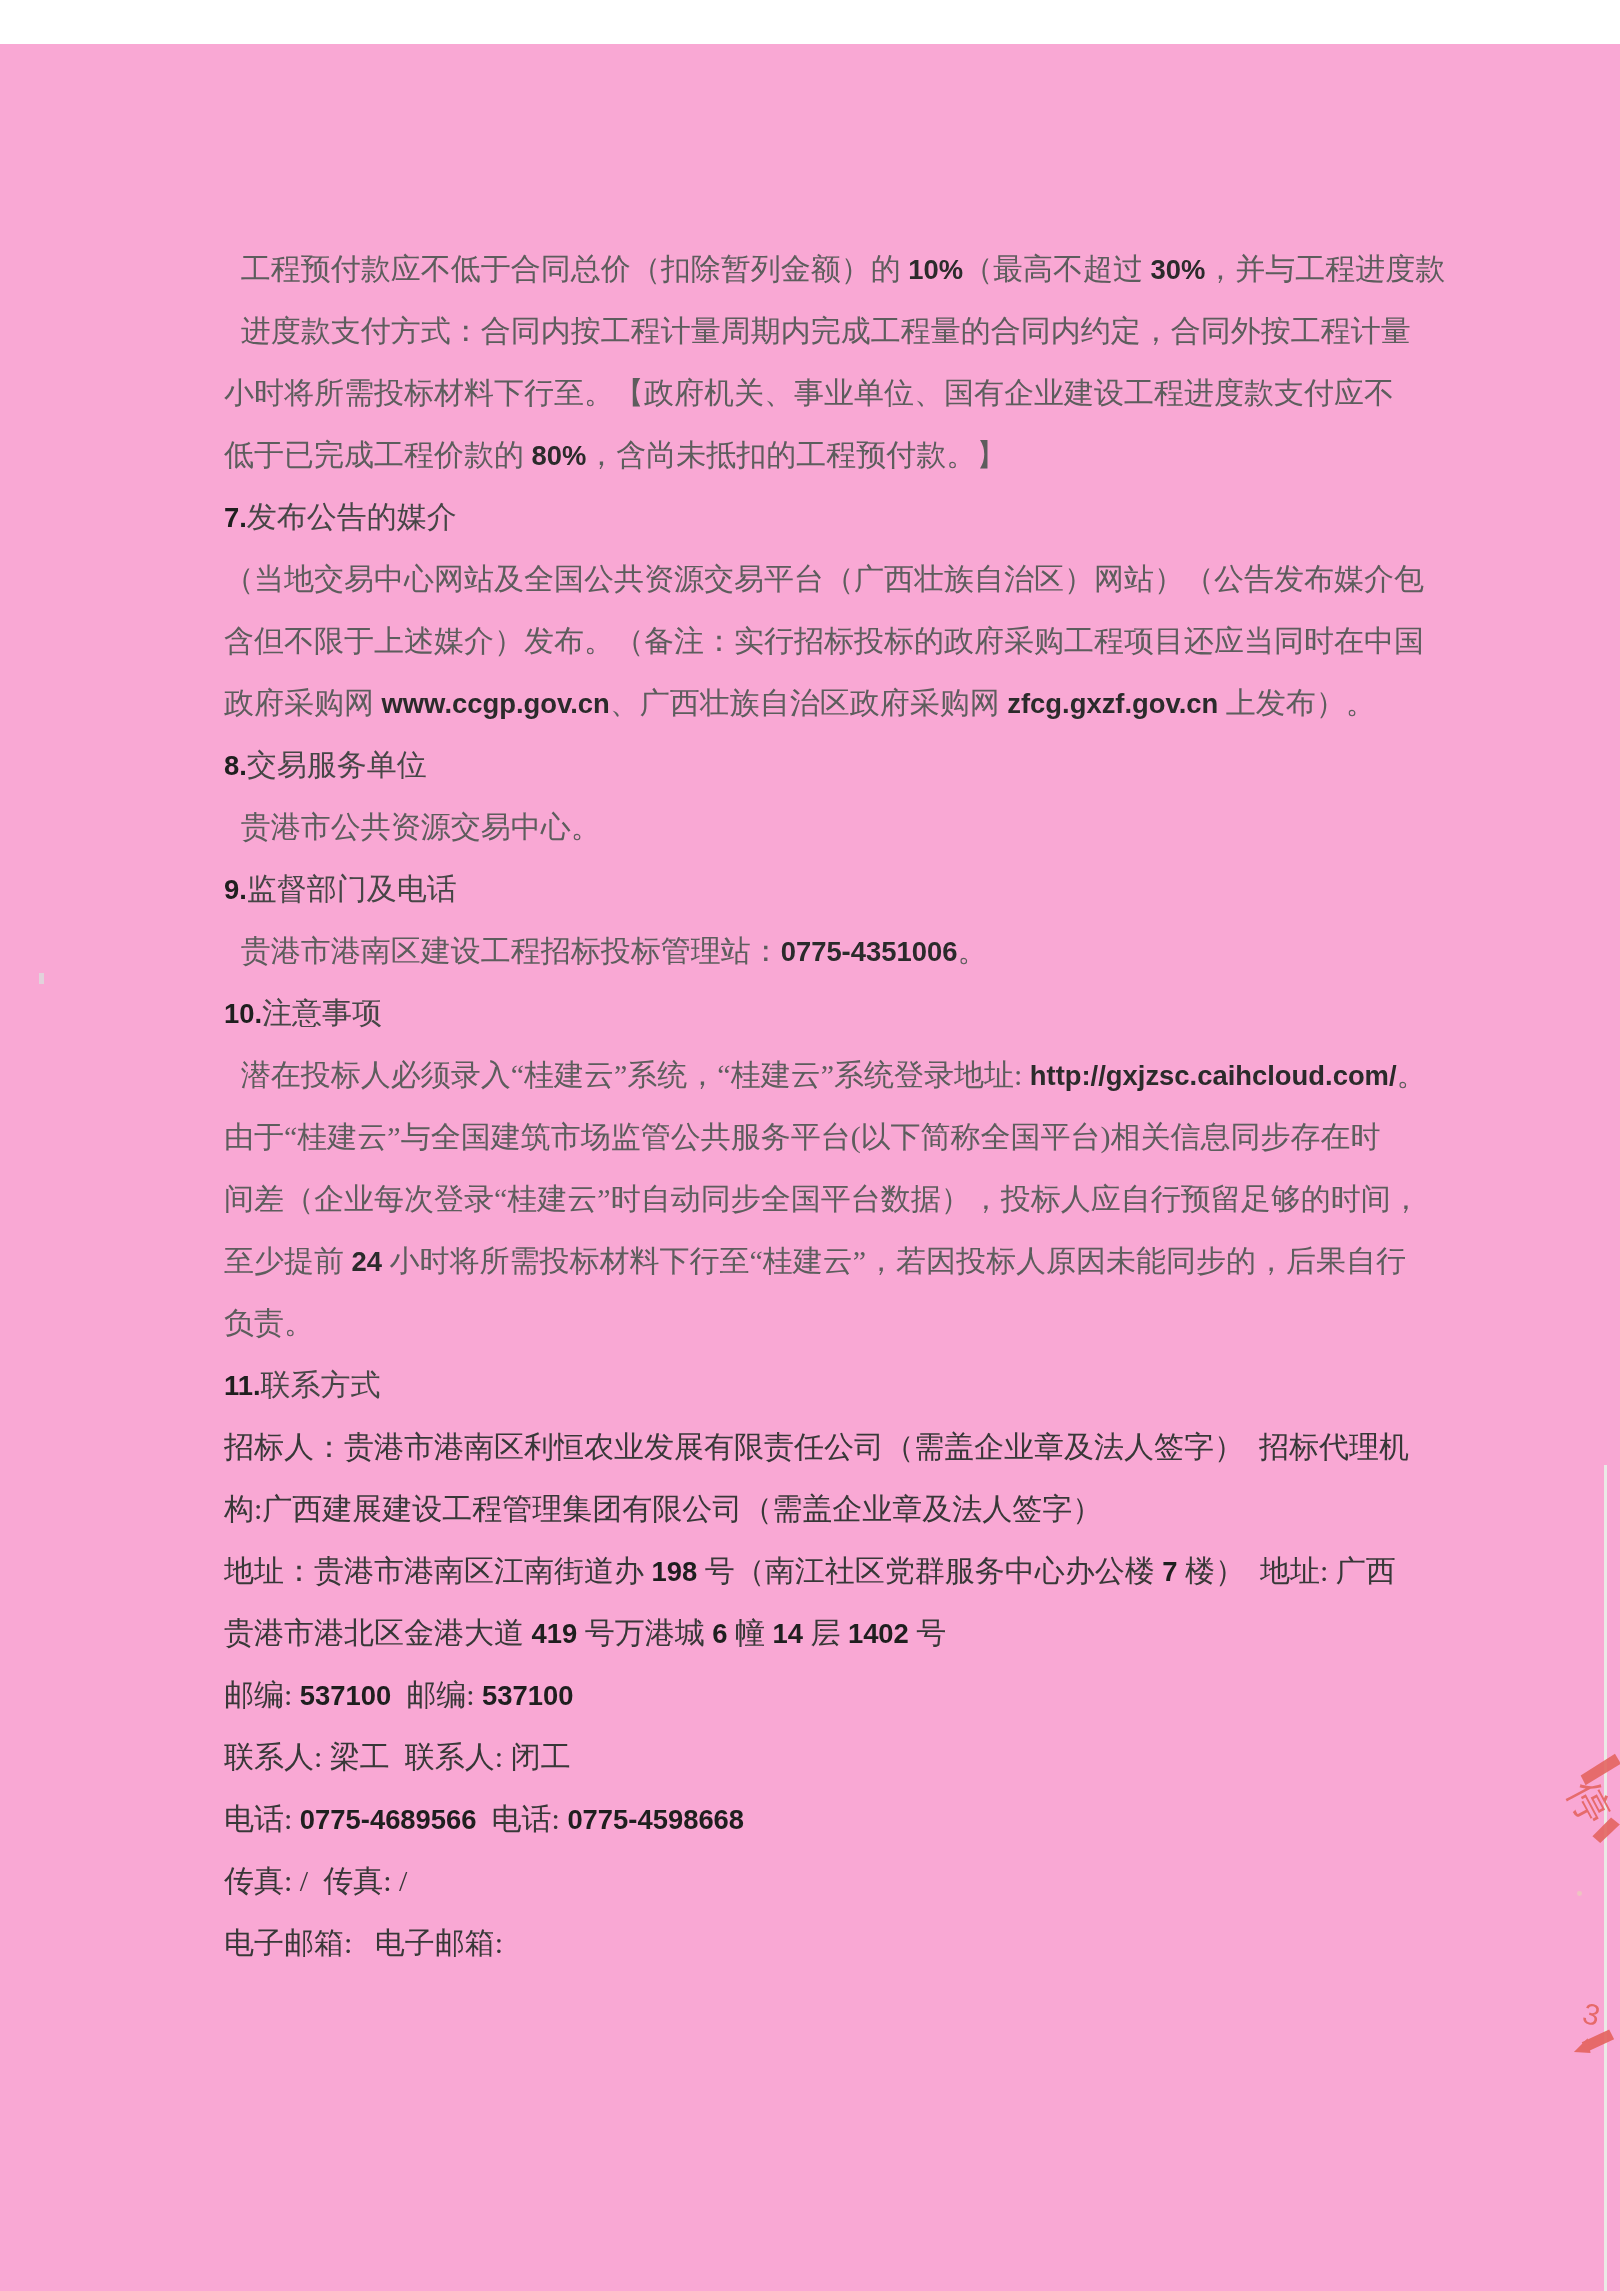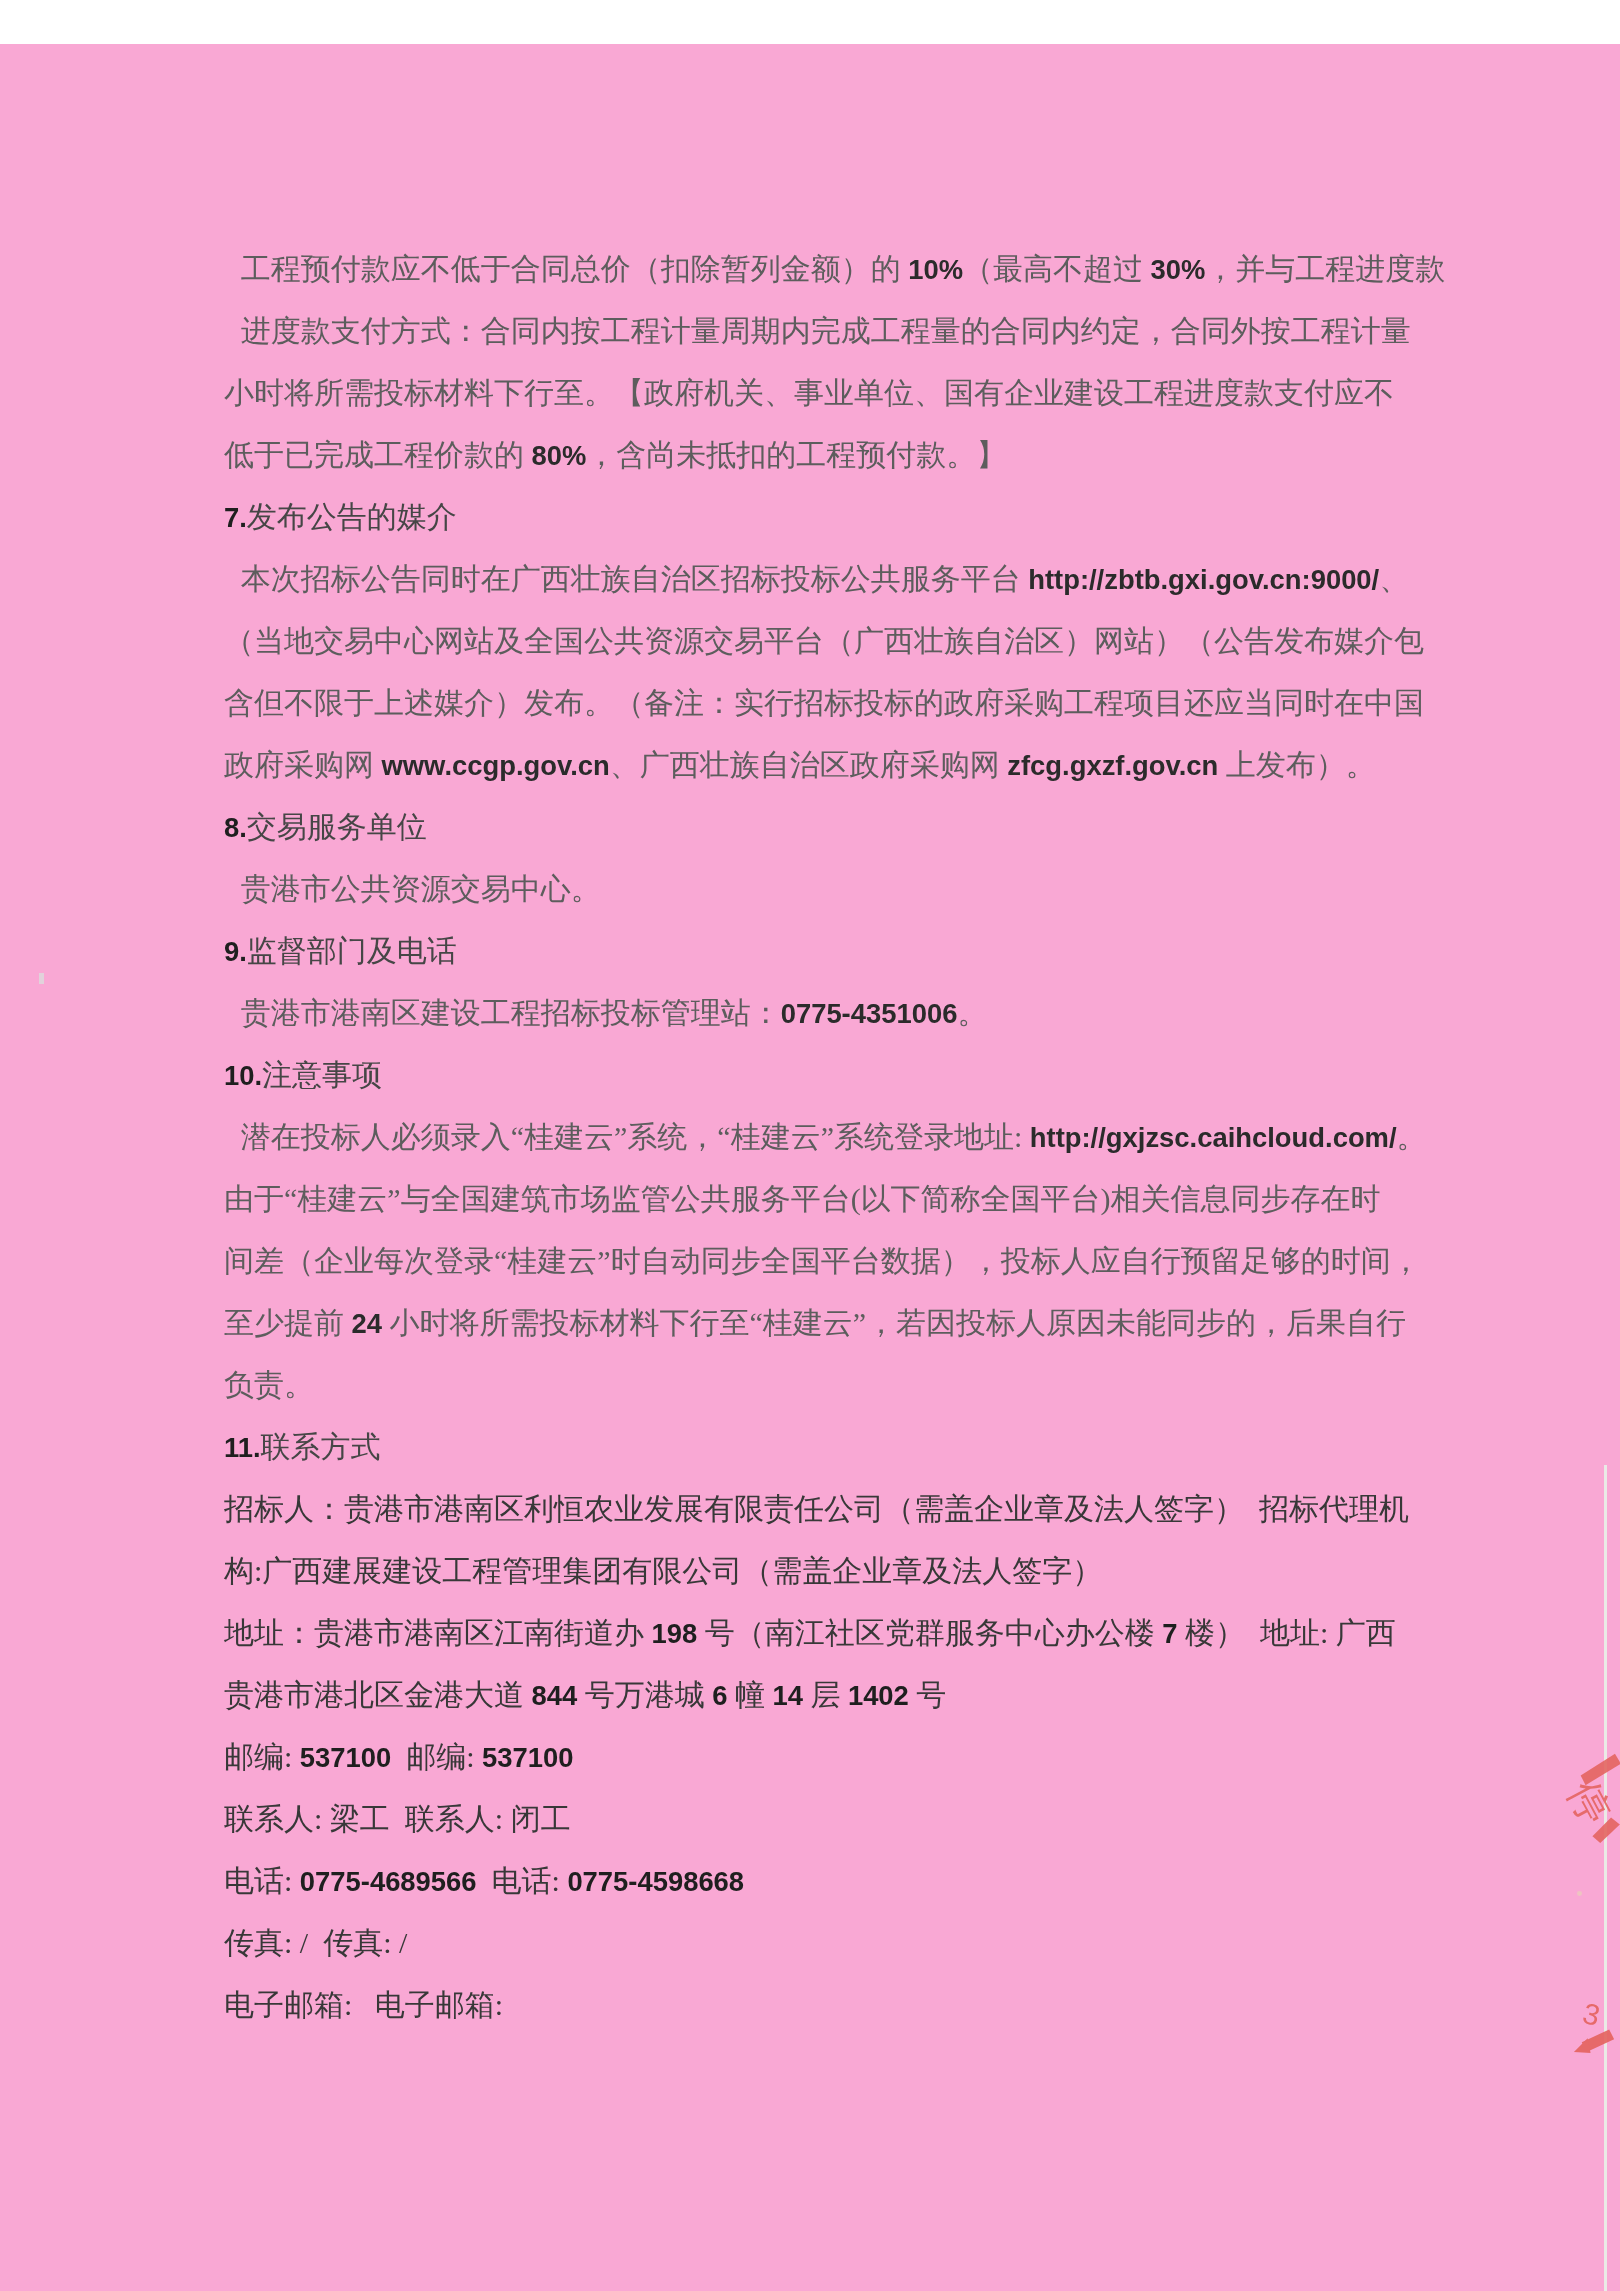--- a/index.html
+++ b/index.html
@@ -83,39 +83,38 @@
 <body>
 
 <div class="page">
 
   <div class="doc">
       <div class="line p1">工程预付款应不低于合同总价（扣除暂列金额）的 <span class="lat">10%</span>（最高不超过 <span class="lat">30%</span>，并与工程进度款</div>
       <div class="line p1">进度款支付方式：合同内按工程计量周期内完成工程量的合同内约定，合同外按工程计量</div>
       <div class="line p">小时将所需投标材料下行至。【政府机关、事业单位、国有企业建设工程进度款支付应不</div>
       <div class="line p">低于已完成工程价款的 <span class="lat">80%</span>，含尚未抵扣的工程预付款。】</div>
       <div class="line h"><span class="lat">7.</span>发布公告的媒介</div>
-      <div class="line p1">本次招标公告同时在广西壮族自治区招标投标公共服务平台 <span class="lat">http://zbtb.gxi.gov.cn:9000/</span>、</div>
       <div class="line p">（当地交易中心网站及全国公共资源交易平台（广西壮族自治区）网站）（公告发布媒介包</div>
       <div class="line p">含但不限于上述媒介）发布。（备注：实行招标投标的政府采购工程项目还应当同时在中国</div>
       <div class="line p">政府采购网 <span class="lat">www.ccgp.gov.cn</span>、广西壮族自治区政府采购网 <span class="lat">zfcg.gxzf.gov.cn</span> 上发布）。</div>
       <div class="line h"><span class="lat">8.</span>交易服务单位</div>
       <div class="line p1">贵港市公共资源交易中心。</div>
       <div class="line h"><span class="lat">9.</span>监督部门及电话</div>
       <div class="line p1">贵港市港南区建设工程招标投标管理站：<span class="lat">0775-4351006</span>。</div>
       <div class="line h"><span class="lat">10.</span>注意事项</div>
       <div class="line p1">潜在投标人必须录入“桂建云”系统，“桂建云”系统登录地址: <span class="lat">http://gxjzsc.caihcloud.com/</span>。</div>
       <div class="line p">由于“桂建云”与全国建筑市场监管公共服务平台(以下简称全国平台)相关信息同步存在时</div>
       <div class="line p">间差（企业每次登录“桂建云”时自动同步全国平台数据），投标人应自行预留足够的时间，</div>
       <div class="line p">至少提前 <span class="lat">24</span> 小时将所需投标材料下行至“桂建云”，若因投标人原因未能同步的，后果自行</div>
       <div class="line p">负责。</div>
       <div class="line h"><span class="lat">11.</span>联系方式</div>
       <div class="line c">招标人：贵港市港南区利恒农业发展有限责任公司（需盖企业章及法人签字）  招标代理机</div>
       <div class="line c">构:广西建展建设工程管理集团有限公司（需盖企业章及法人签字）</div>
       <div class="line c">地址：贵港市港南区江南街道办 <span class="lat">198</span> 号（南江社区党群服务中心办公楼 <span class="lat">7</span> 楼）  地址: 广西</div>
-      <div class="line c">贵港市港北区金港大道 <span class="lat">844</span> 号万港城 <span class="lat">6</span> 幢 <span class="lat">14</span> 层 <span class="lat">1402</span> 号</div>
+      <div class="line c">贵港市港北区金港大道 <span class="lat">419</span> 号万港城 <span class="lat">6</span> 幢 <span class="lat">14</span> 层 <span class="lat">1402</span> 号</div>
       <div class="line c">邮编: <span class="lat">537100</span>  邮编: <span class="lat">537100</span></div>
       <div class="line c">联系人: 梁工  联系人: 闭工</div>
       <div class="line c">电话: <span class="lat">0775-4689566</span>  电话: <span class="lat">0775-4598668</span></div>
       <div class="line c">传真: /  传真: /</div>
       <div class="line c">电子邮箱:   电子邮箱:</div>
     </div>
 
   <div class="scan-line"></div>
   <div class="smudge"></div>
   <div class="red-speck"></div>

